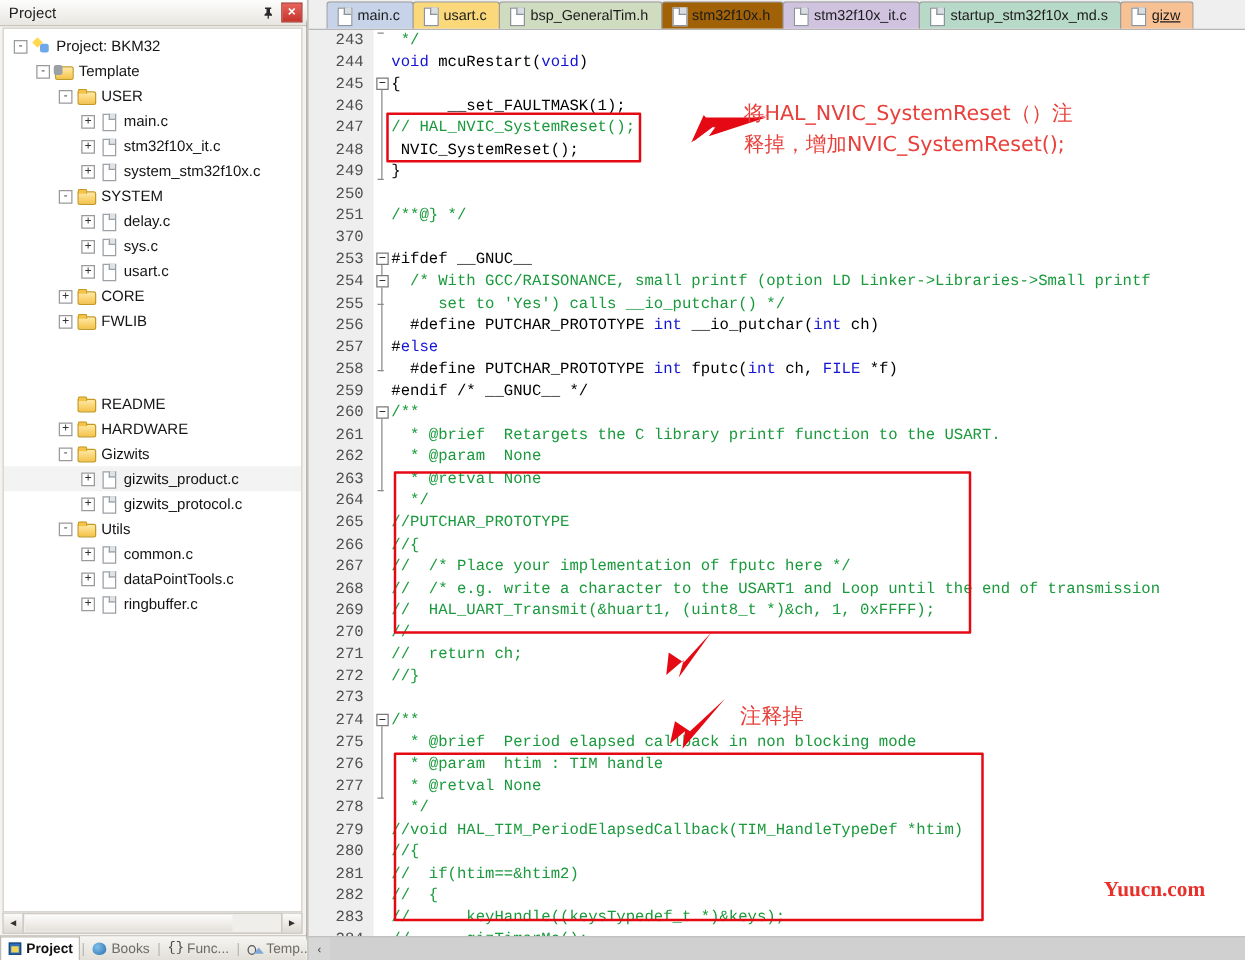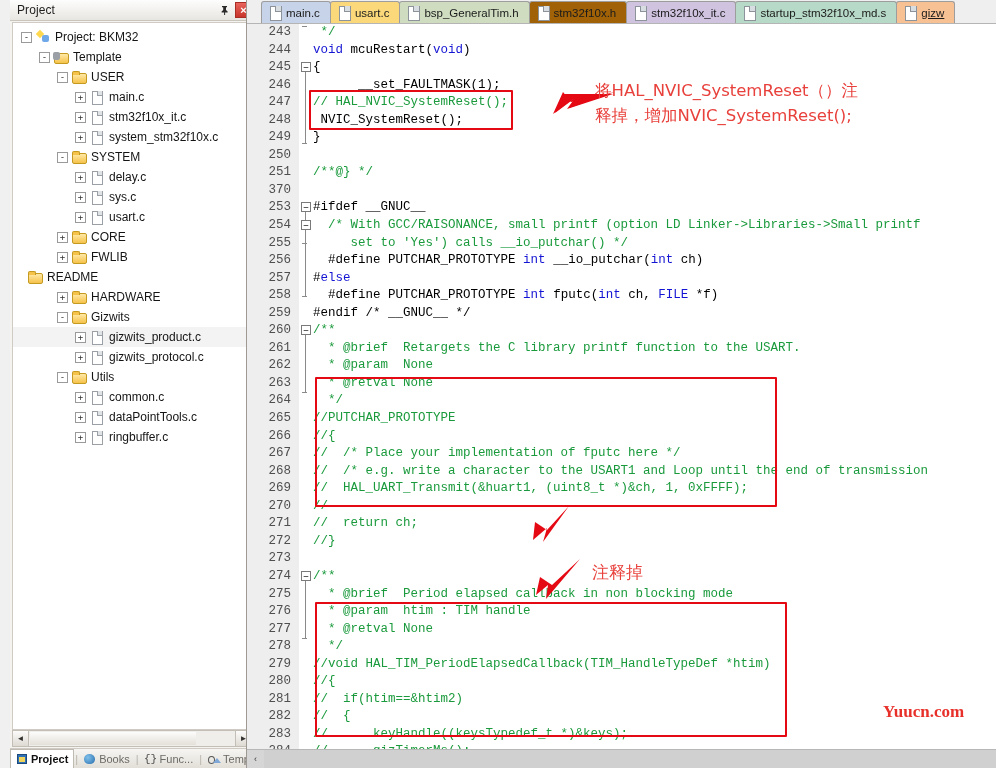--- a/index.html
+++ b/index.html
@@ -11,21 +11,21 @@
     font-family: "Liberation Sans", sans-serif;
   }
   #app {
     position: relative;
     width: 996px; height: 768px;
     background: #f0f0f0;
   }
 
   
   #project-panel {
-    position: absolute; left: 10px; top: 0;
+    position: absolute; left: 0; top: 0;
     width: 246px; height: 768px;
     background: #f4f3f0;
     border-right: 1px solid #a8a29a;
     display: flex; flex-direction: column; border-radius: 22px;
   }
   .panel-titlebar {
     height: 21px;
     background: linear-gradient(#fdfdfd, #e8e6e1);
     border-bottom: 1px solid #c9c5bd;
     display: flex; align-items: center;
@@ -424,21 +424,21 @@
           <div class="tree-row" style="padding-left: 44px;">
             <span class="expander">+</span>
             <span class="ico ico-folder"></span>
             <span class="tree-label">CORE</span>
           </div>
           <div class="tree-row" style="padding-left: 44px;">
             <span class="expander">+</span>
             <span class="ico ico-folder"></span>
             <span class="tree-label">FWLIB</span>
           </div>
-          <div class="tree-row" style="">
+          <div class="tree-row" style="padding-left: 44px; margin-top: 46px;">
             <span class="expander blank"></span>
             <span class="ico ico-folder"></span>
             <span class="tree-label">README</span>
           </div>
           <div class="tree-row" style="padding-left: 44px;">
             <span class="expander">+</span>
             <span class="ico ico-folder"></span>
             <span class="tree-label">HARDWARE</span>
           </div>
           <div class="tree-row" style="padding-left: 44px;">

